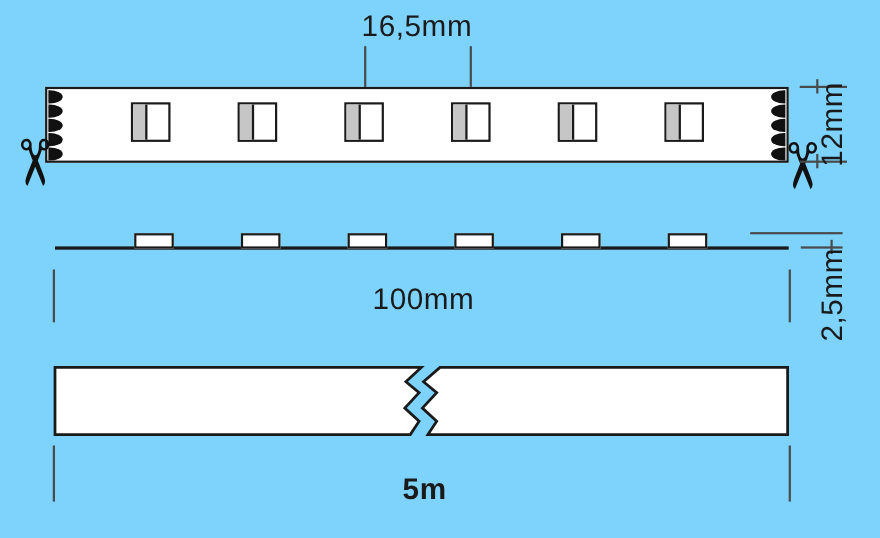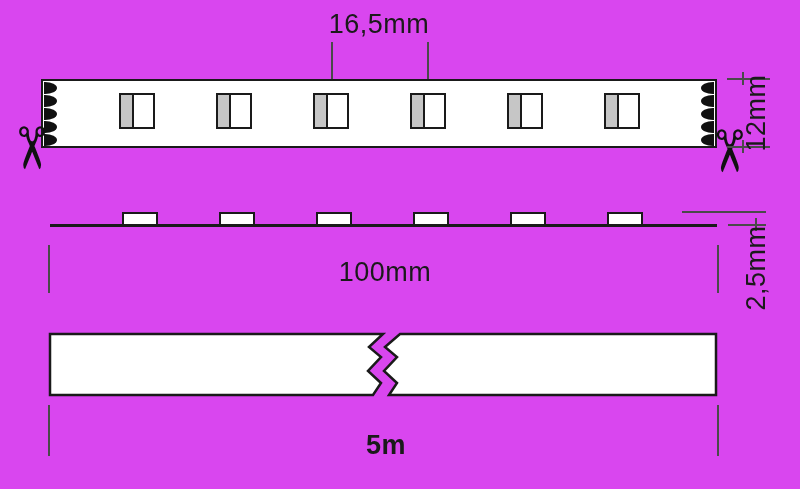--- a/index.html
+++ b/index.html
@@ -1,17 +1,17 @@
 <!DOCTYPE html>
 <html><head>
 <meta charset="utf-8">
 <style>
   html,body{margin:0;padding:0;background:#ffffff;}
   #diagram{
-    position:relative;width:800px;height:489px;background:#d946ef;overflow:hidden;
+    position:relative;width:800px;height:489px;background:#7dd3fc;overflow:hidden;
     font-family:"Liberation Sans","DejaVu Sans",sans-serif;color:#1a1a1a;
   }
   .hline,.vline{position:absolute;background:#1a1a1a;}
   .hline{height:2.5px;}
   .vline{width:2.5px;}
   .dim{background:#4a4a4a;}
   .hline.dim{height:1.5px;}
   .vline.dim{width:1.5px;}
   .lbl{
     position:absolute;font-size:27px;line-height:28px;white-space:nowrap;

